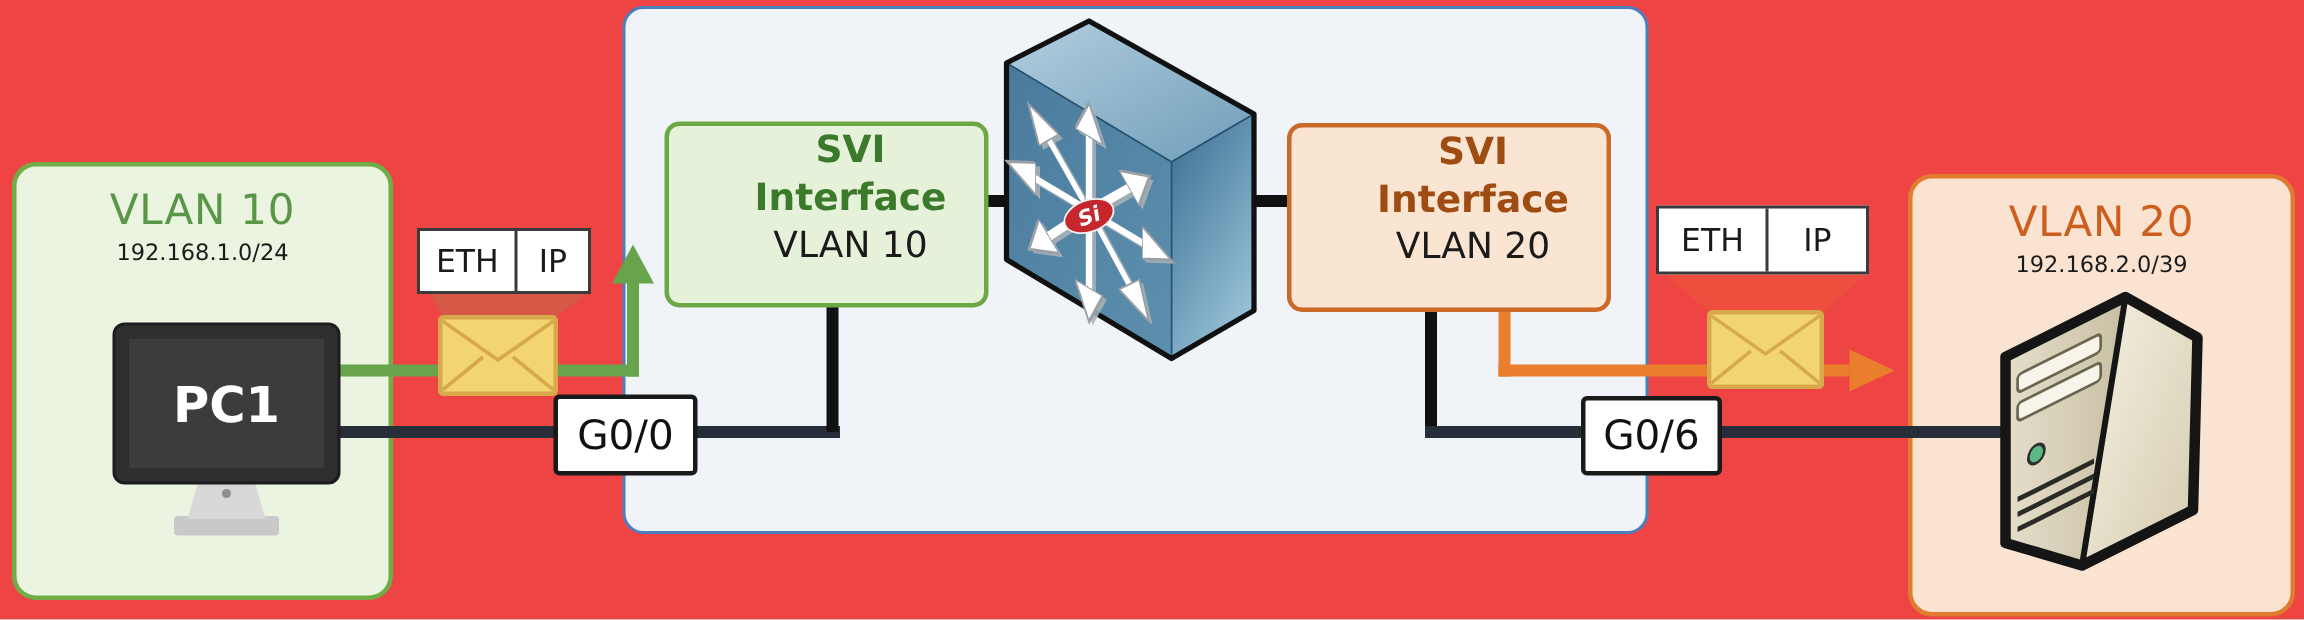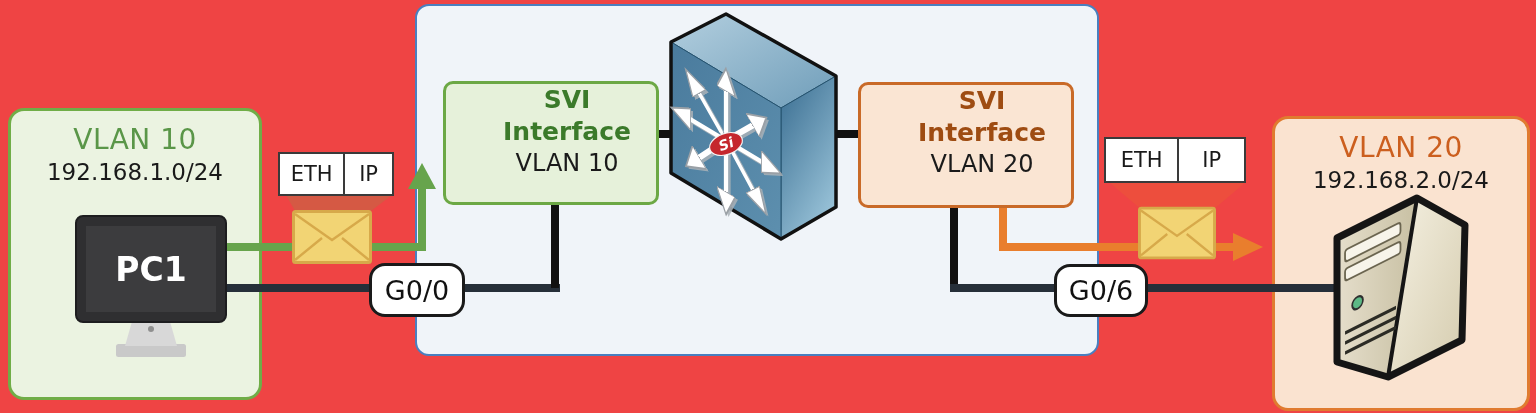--- a/index.html
+++ b/index.html
@@ -9,21 +9,21 @@
   }
   .abs{position:absolute;}
 
   
   .zone{box-sizing:border-box;border-radius:16px;text-align:center;}
   .zone-vlan10{left:8px;top:108px;width:254px;height:292px;background:#ebf3e1;border:3px solid #70ad47;z-index:1;}
   .zone-vlan20{left:1272px;top:116px;width:258px;height:295px;background:#fae3d0;border:3px solid #e07b2f;z-index:1;}
   .zone-title{font-size:28px;font-weight:500;letter-spacing:.5px;margin-top:12px;}
   .zone-vlan10 .zone-title{color:#5a9648;}
   .zone-vlan20 .zone-title{color:#cc5f1e;}
-  .zone-subnet{font-size:23px;color:#1a1a1a;margin-top:3px;}
+  .zone-subnet{font-size:15px;color:#1a1a1a;margin-top:3px;}
   .zone-switch{left:415px;top:4px;width:684px;height:352px;background:#f0f4f9;border:2px solid #4a7fbf;border-radius:14px;z-index:0;box-sizing:border-box;}
 
   
   .svi{box-sizing:border-box;border-radius:10px;text-align:center;z-index:6;display:flex;flex-direction:column;justify-content:flex-start;line-height:1.28;padding-left:32px;}
   .svi-green{left:443px;top:81px;width:216px;height:124px;background:#e6f1da;border:3px solid #6ca845;}
   .svi-orange{left:858px;top:82px;width:216px;height:126px;background:#fae5d3;border:3px solid #c96a28;}
   .svi-title{font-size:25px;font-weight:bold;}
   .svi-green .svi-title{color:#3b7a2a;}
   .svi-orange .svi-title{color:#9e4c12;}
   .svi-line{font-size:24px;color:#1a1a1a;}
@@ -56,41 +56,41 @@
   .env-right{left:1138px;top:206px;}
   .ethip{display:flex;box-sizing:border-box;background:#fff;border:2.5px solid #3a3a3a;z-index:6;color:#1a1a1a;}
   .ethip .cell{display:flex;align-items:center;justify-content:center;font-size:21px;}
   .ethip .cell-eth{flex:1.35;border-right:2px solid #3a3a3a;}
   .ethip .cell-ip{flex:1;}
   .ethip-left{left:278px;top:152px;width:116px;height:44px;}
   .ethip-right{left:1104px;top:137px;width:142px;height:46px;}
   .ethip-right .cell-eth{flex:1.1;}
 
   
-  .pill{box-sizing:border-box;background:#fff;border:3px solid #1a1a1a;border-radius:16px;display:flex;align-items:center;justify-content:center;font-size:27px;color:#111;z-index:7;}
+  .pill{box-sizing:border-box;background:#fff;border:3px solid #1a1a1a;border-radius:4px;display:flex;align-items:center;justify-content:center;font-size:27px;color:#111;z-index:7;}
   .pill-left{left:369px;top:263px;width:96px;height:54px;}
   .pill-right{left:1054px;top:264px;width:94px;height:53px;}
 
   .icon{z-index:6;}
 </style>
 </head>
 <body>
 
 <div id="canvas">
 
   <div class="abs zone-switch"></div>
 
   <div class="abs zone zone-vlan10">
     <div class="zone-title">VLAN 10</div>
     <div class="zone-subnet">192.168.1.0/24</div>
   </div>
 
   <div class="abs zone zone-vlan20">
     <div class="zone-title">VLAN 20</div>
-    <div class="zone-subnet">192.168.2.0/24</div>
+    <div class="zone-subnet">192.168.2.0/39</div>
   </div>
 
   <div class="abs beam beam-left"></div>
   <div class="abs beam beam-right"></div>
 
   <div class="abs cable cable-black c-pc"></div>
   <div class="abs cable cable-stub c-left-vert"></div>
   <div class="abs cable cable-stub c-stub-l"></div>
   <div class="abs cable cable-stub c-stub-r"></div>
   <div class="abs cable cable-stub c-right-vert"></div>

